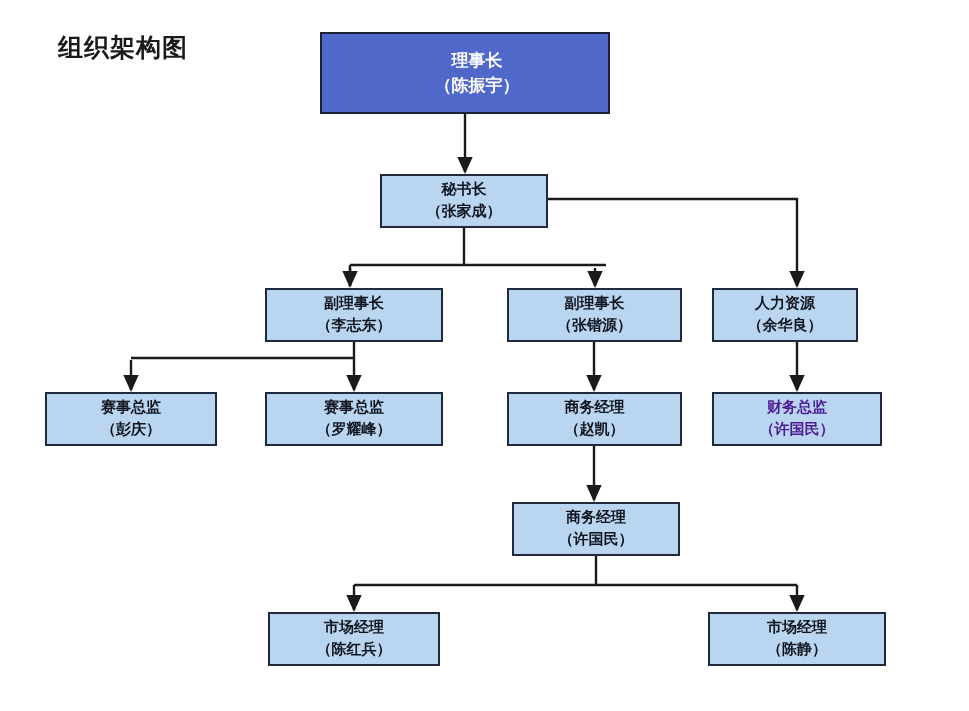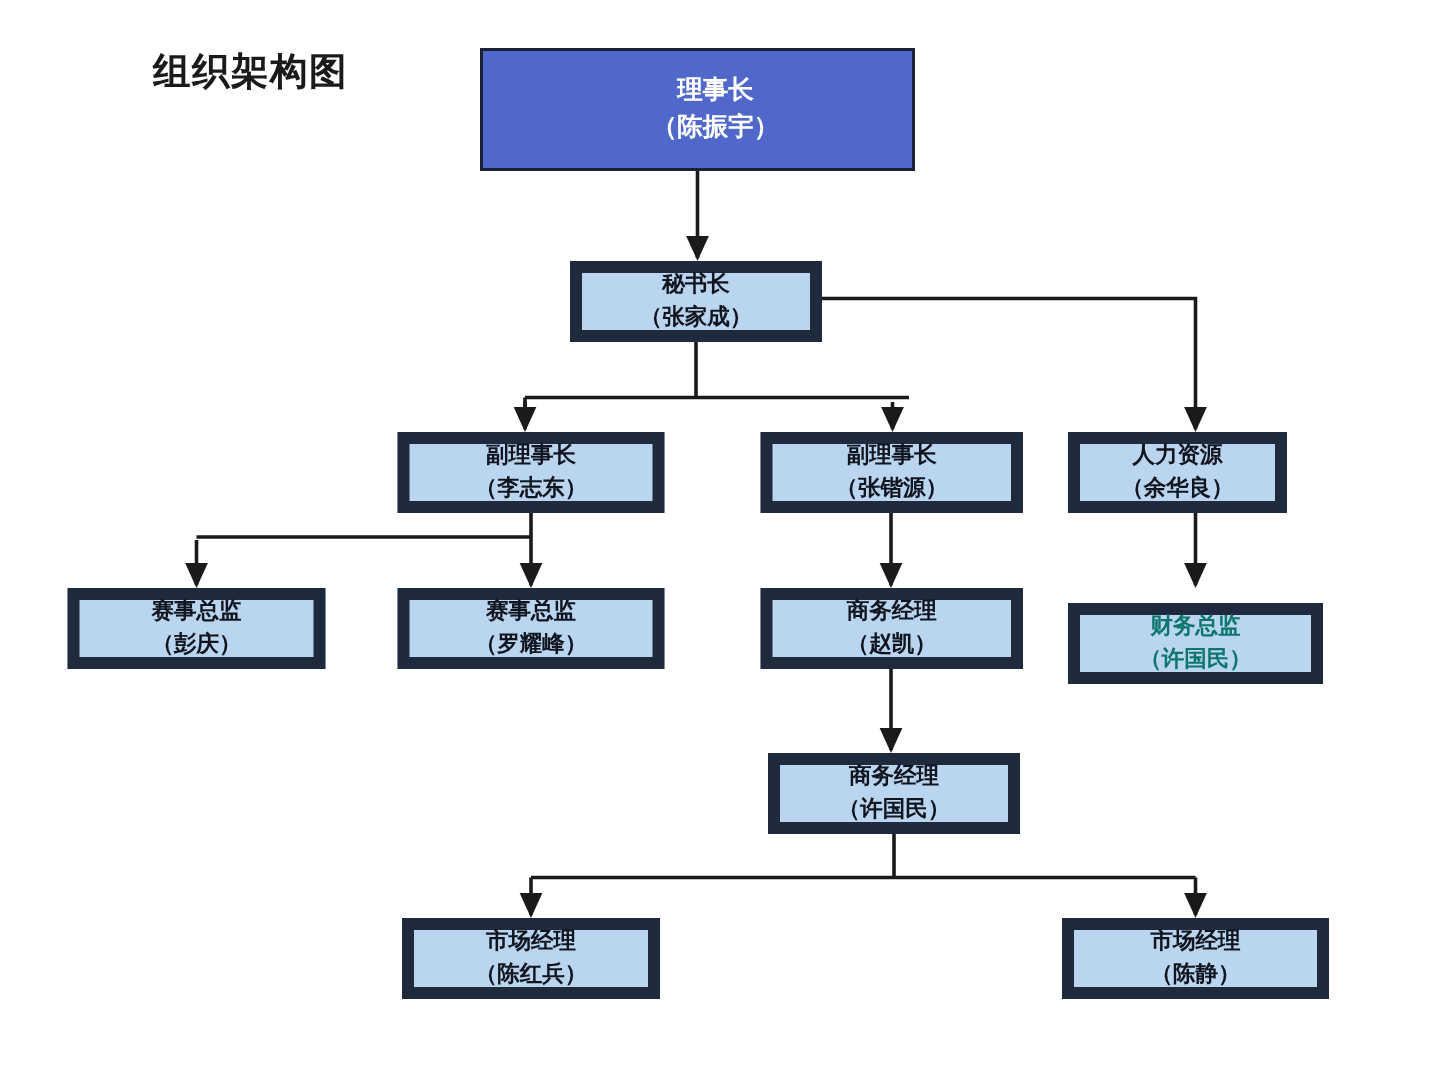--- a/index.html
+++ b/index.html
@@ -21,33 +21,32 @@
   }
   #chart-title {
     position: absolute;
     left: 58px;
     top: 31px;
     font-size: 25px;
     font-weight: 600;
     color: #1a1a1a;
     letter-spacing: 1px;
     white-space: nowrap;
-    margin-left: 44px;
   }
   svg#org-svg {
     position: absolute;
     left: 0;
     top: 0;
     width: 969px;
     height: 711px;
   }
   .node-box {
     position: absolute;
     box-sizing: border-box;
-    border: 8px solid #15803d;
+    border: 2px solid #15803d;
     background: #b9d5ef;
     display: flex;
     flex-direction: column;
     align-items: center;
     justify-content: center;
     color: #10151f;
     font-size: 15px;
     line-height: 1.45;
     font-weight: 600;
     text-align: center;
@@ -129,21 +128,21 @@
         <span class="node-person">（彭庆）</span>
       </div>
       <div class="node-box" style="left: 265px; top: 392px; width: 178px; height: 54px; background: rgb(185, 213, 239); color: rgb(16, 21, 31); border-color: rgb(31, 42, 61);">
         <span class="node-title">赛事总监</span>
         <span class="node-person">（罗耀峰）</span>
       </div>
       <div class="node-box" style="left: 507px; top: 392px; width: 175px; height: 54px; background: rgb(185, 213, 239); color: rgb(16, 21, 31); border-color: rgb(31, 42, 61);">
         <span class="node-title">商务经理</span>
         <span class="node-person">（赵凯）</span>
       </div>
-      <div class="node-box" style="left: 712px; top: 392px; width: 170px; height: 54px; background: rgb(185, 213, 239); color: #0f766e; border-color: rgb(31, 42, 61); margin-top: 10px;">
+      <div class="node-box" style="left: 712px; top: 392px; width: 170px; height: 54px; background: rgb(185, 213, 239); color: #4c1d95; border-color: rgb(31, 42, 61);">
         <span class="node-title">财务总监</span>
         <span class="node-person">（许国民）</span>
       </div>
       <div class="node-box" style="left: 512px; top: 502px; width: 168px; height: 54px; background: rgb(185, 213, 239); color: rgb(16, 21, 31); border-color: rgb(31, 42, 61);">
         <span class="node-title">商务经理</span>
         <span class="node-person">（许国民）</span>
       </div>
       <div class="node-box" style="left: 268px; top: 612px; width: 172px; height: 54px; background: rgb(185, 213, 239); color: rgb(16, 21, 31); border-color: rgb(31, 42, 61);">
         <span class="node-title">市场经理</span>
         <span class="node-person">（陈红兵）</span>

